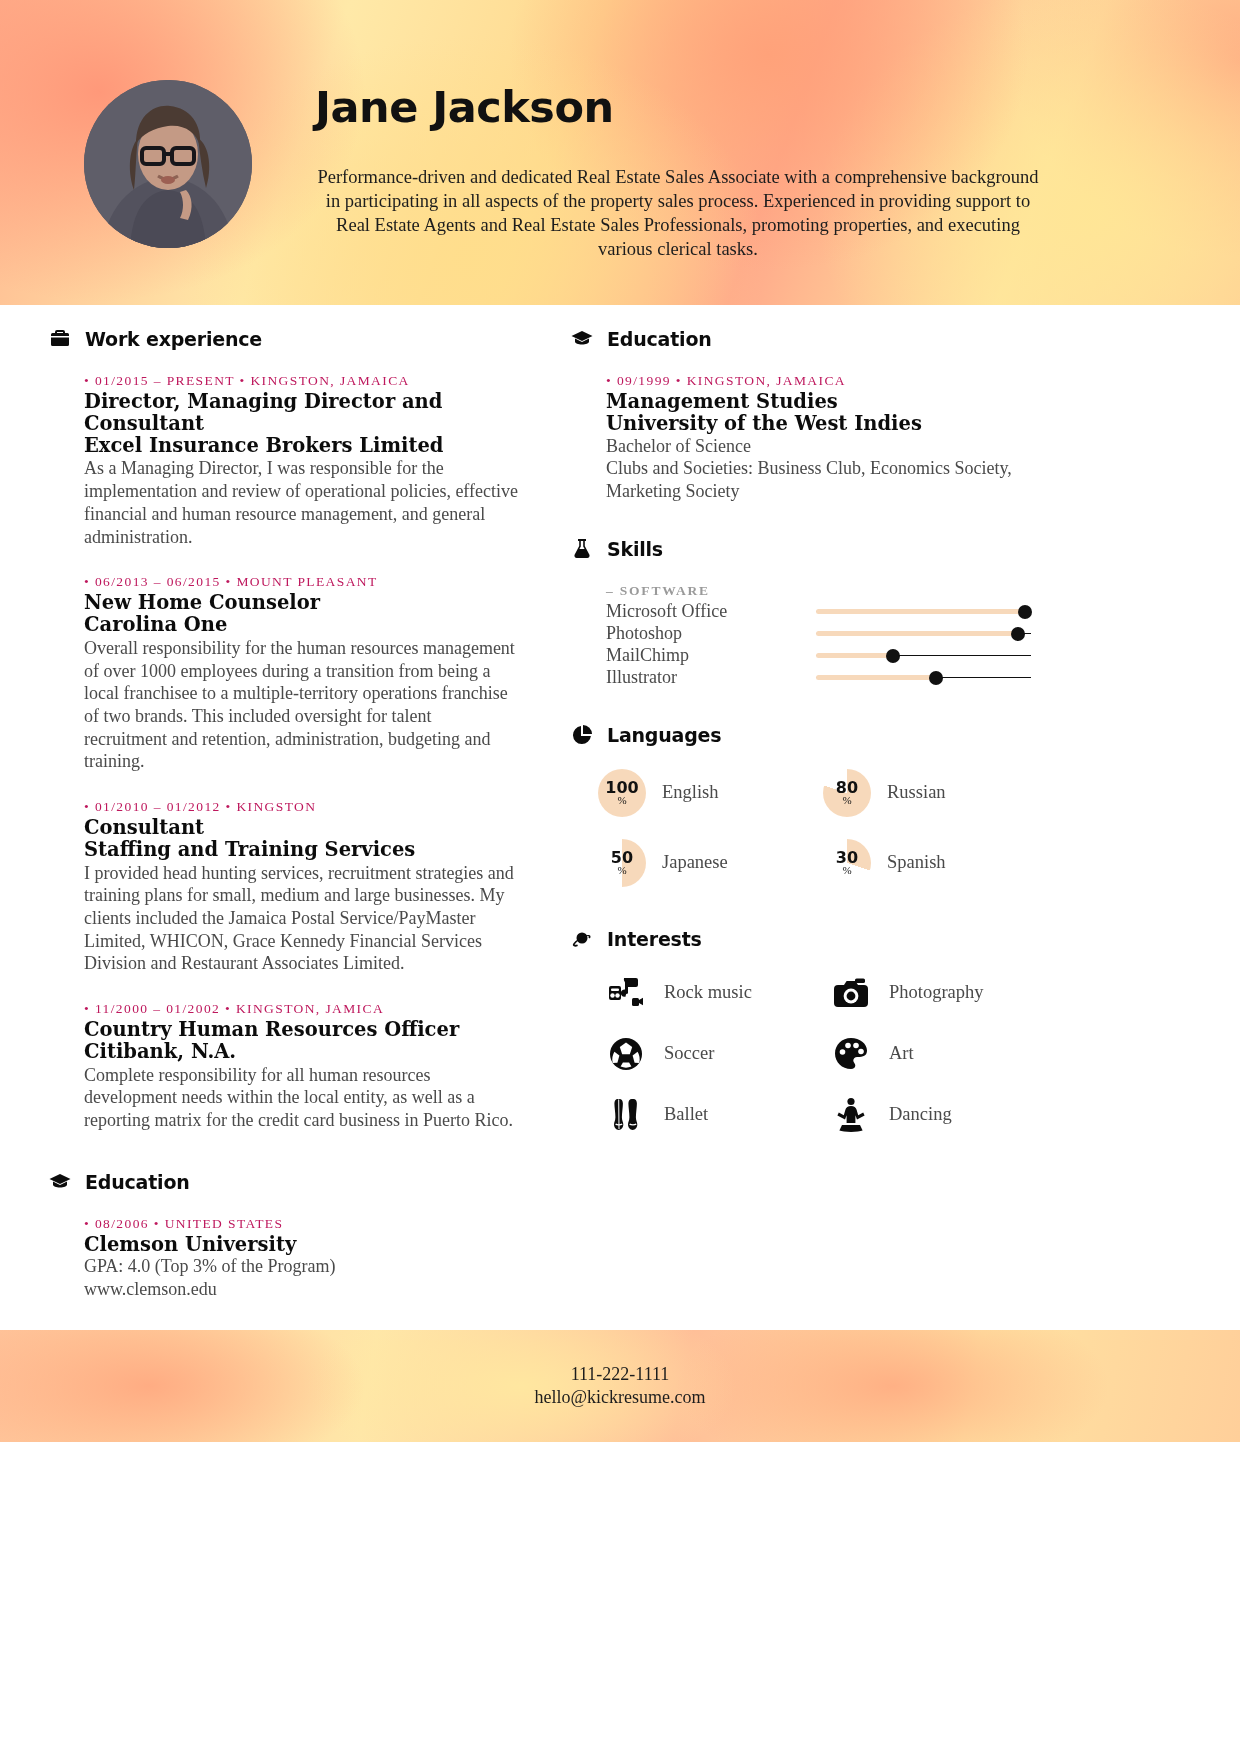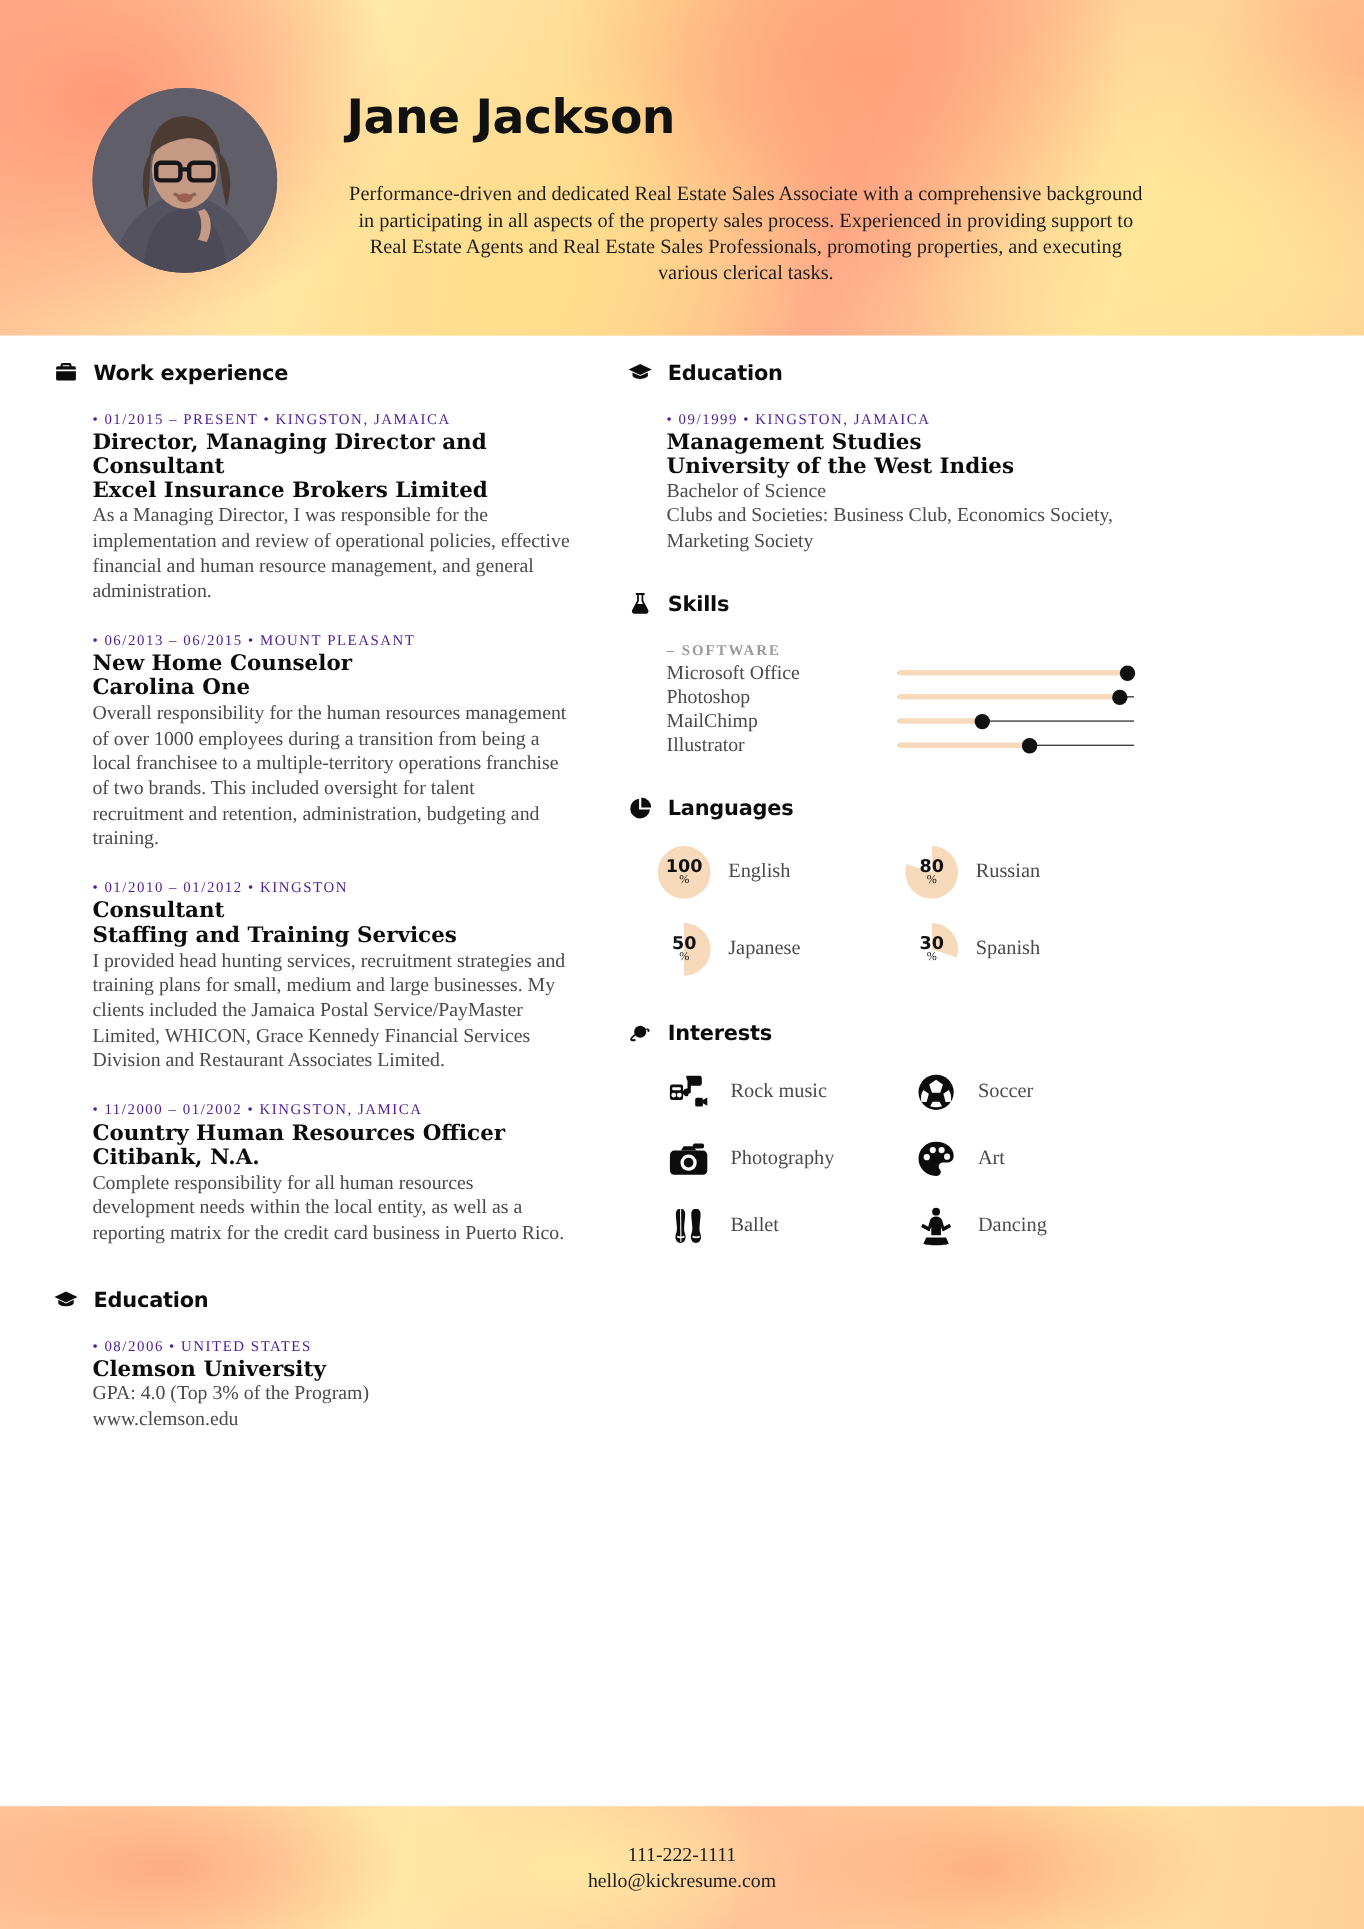--- a/index.html
+++ b/index.html
@@ -4,21 +4,21 @@
 <style>
   * { box-sizing: border-box; margin: 0; padding: 0; }
   body {
     width: 1240px; height: 1754px;
     background: #ffffff;
     font-family: "Liberation Serif", serif;
     color: #4a4a4a;
     position: relative;
     overflow: hidden;
   }
-  .page { width: 1240px; height: 1754px; position: relative; background:#fff; }
+  .page { width: 1240px; height: 1442px; position: relative; background:#fff; }
 
   
   .header {
     position: relative;
     height: 305px;
     background:
       radial-gradient(ellipse 380px 300px at 8% 30%, rgba(255,150,120,0.95), rgba(255,150,120,0) 70%),
       radial-gradient(ellipse 420px 320px at 38% 85%, rgba(255,222,140,0.95), rgba(255,222,140,0) 70%),
       radial-gradient(ellipse 360px 300px at 62% 18%, rgba(255,160,120,0.9), rgba(255,160,120,0) 72%),
       radial-gradient(ellipse 380px 320px at 88% 70%, rgba(255,230,150,0.95), rgba(255,230,150,0) 72%),
@@ -71,21 +71,21 @@
     color: #0c0c0c;
     letter-spacing: -0.2px;
   }
 
   .entry { margin-left: 36px; margin-bottom: 26px; }
   .entry:last-child { margin-bottom: 0; }
   .entry-meta {
     font-family: "Liberation Serif", serif;
     font-size: 13.5px;
     letter-spacing: 1.4px;
-    color: #4c1d95;
+    color: #be185d;
     margin-bottom: 2px;
     white-space: nowrap;
   }
   .entry-title {
     font-family: "DejaVu Serif", serif;
     font-weight: 700;
     font-size: 19.5px;
     line-height: 1.12;
     color: #0c0c0c;
   }
@@ -451,40 +451,40 @@
                   <circle cx="22" cy="23" r="2.4" fill="#fff"></circle>
                   <rect x="26" y="25" width="7" height="8" rx="1.5"></rect>
                   <path d="M33 27l4-2.2v7.4L33 30z"></path>
                 </svg>
               </span>
               <span class="int-name">Rock music</span>
             </div>
             <div class="int-item">
               <span class="int-icon">
                 <svg viewBox="0 0 40 40">
+                  <rect x="3" y="12" width="34" height="22" rx="4"></rect>
+                  <path d="M13 12l2.6-4h8.8l2.6 4z"></path>
+                  <rect x="24" y="5.5" width="10" height="4.5" rx="1.6"></rect>
+                  <circle cx="20" cy="23" r="7.4" fill="#fff"></circle>
+                  <circle cx="20" cy="23" r="4.4"></circle>
+                </svg>
+              </span>
+              <span class="int-name">Photography</span>
+            </div>
+            <div class="int-item">
+              <span class="int-icon">
+                <svg viewBox="0 0 40 40">
                   <circle cx="20" cy="20" r="16"></circle>
                   <path d="M20 8.5l6.2 4.5-2.4 7.3h-7.6L13.8 13 20 8.5z" fill="#fff"></path>
                   <path d="M8.4 17.8l5 3.6-2 7.4-4.7.1a15 15 0 0 1 1.7-11.1z" fill="#fff"></path>
                   <path d="M31.6 17.8a15 15 0 0 1 1.7 11.1l-4.7-.1-2-7.4 5-3.6z" fill="#fff"></path>
                   <path d="M14.6 32.6l2.3-4h6.2l2.3 4a15 15 0 0 1-10.8 0z" fill="#fff"></path>
                 </svg>
               </span>
               <span class="int-name">Soccer</span>
-            </div>
-            <div class="int-item">
-              <span class="int-icon">
-                <svg viewBox="0 0 40 40">
-                  <rect x="3" y="12" width="34" height="22" rx="4"></rect>
-                  <path d="M13 12l2.6-4h8.8l2.6 4z"></path>
-                  <rect x="24" y="5.5" width="10" height="4.5" rx="1.6"></rect>
-                  <circle cx="20" cy="23" r="7.4" fill="#fff"></circle>
-                  <circle cx="20" cy="23" r="4.4"></circle>
-                </svg>
-              </span>
-              <span class="int-name">Photography</span>
             </div>
             <div class="int-item">
               <span class="int-icon">
                 <svg viewBox="0 0 40 40">
                   <path d="M20 4C11 4 4 10.8 4 19.5S11 35 20 35c2.6 0 4.3-1.5 4.3-3.6 0-1-.4-1.8-1-2.5-.6-.7-1-1.5-1-2.4 0-2 1.7-3.6 3.8-3.6h2.4C34 22.9 36 20.4 36 16.6 36 9.6 28.8 4 20 4z"></path>
                   <circle cx="11.5" cy="18" r="2.8" fill="#fff"></circle>
                   <circle cx="17" cy="11.5" r="2.8" fill="#fff"></circle>
                   <circle cx="25" cy="11.5" r="2.8" fill="#fff"></circle>
                   <circle cx="30" cy="17.5" r="2.8" fill="#fff"></circle>
                 </svg>

